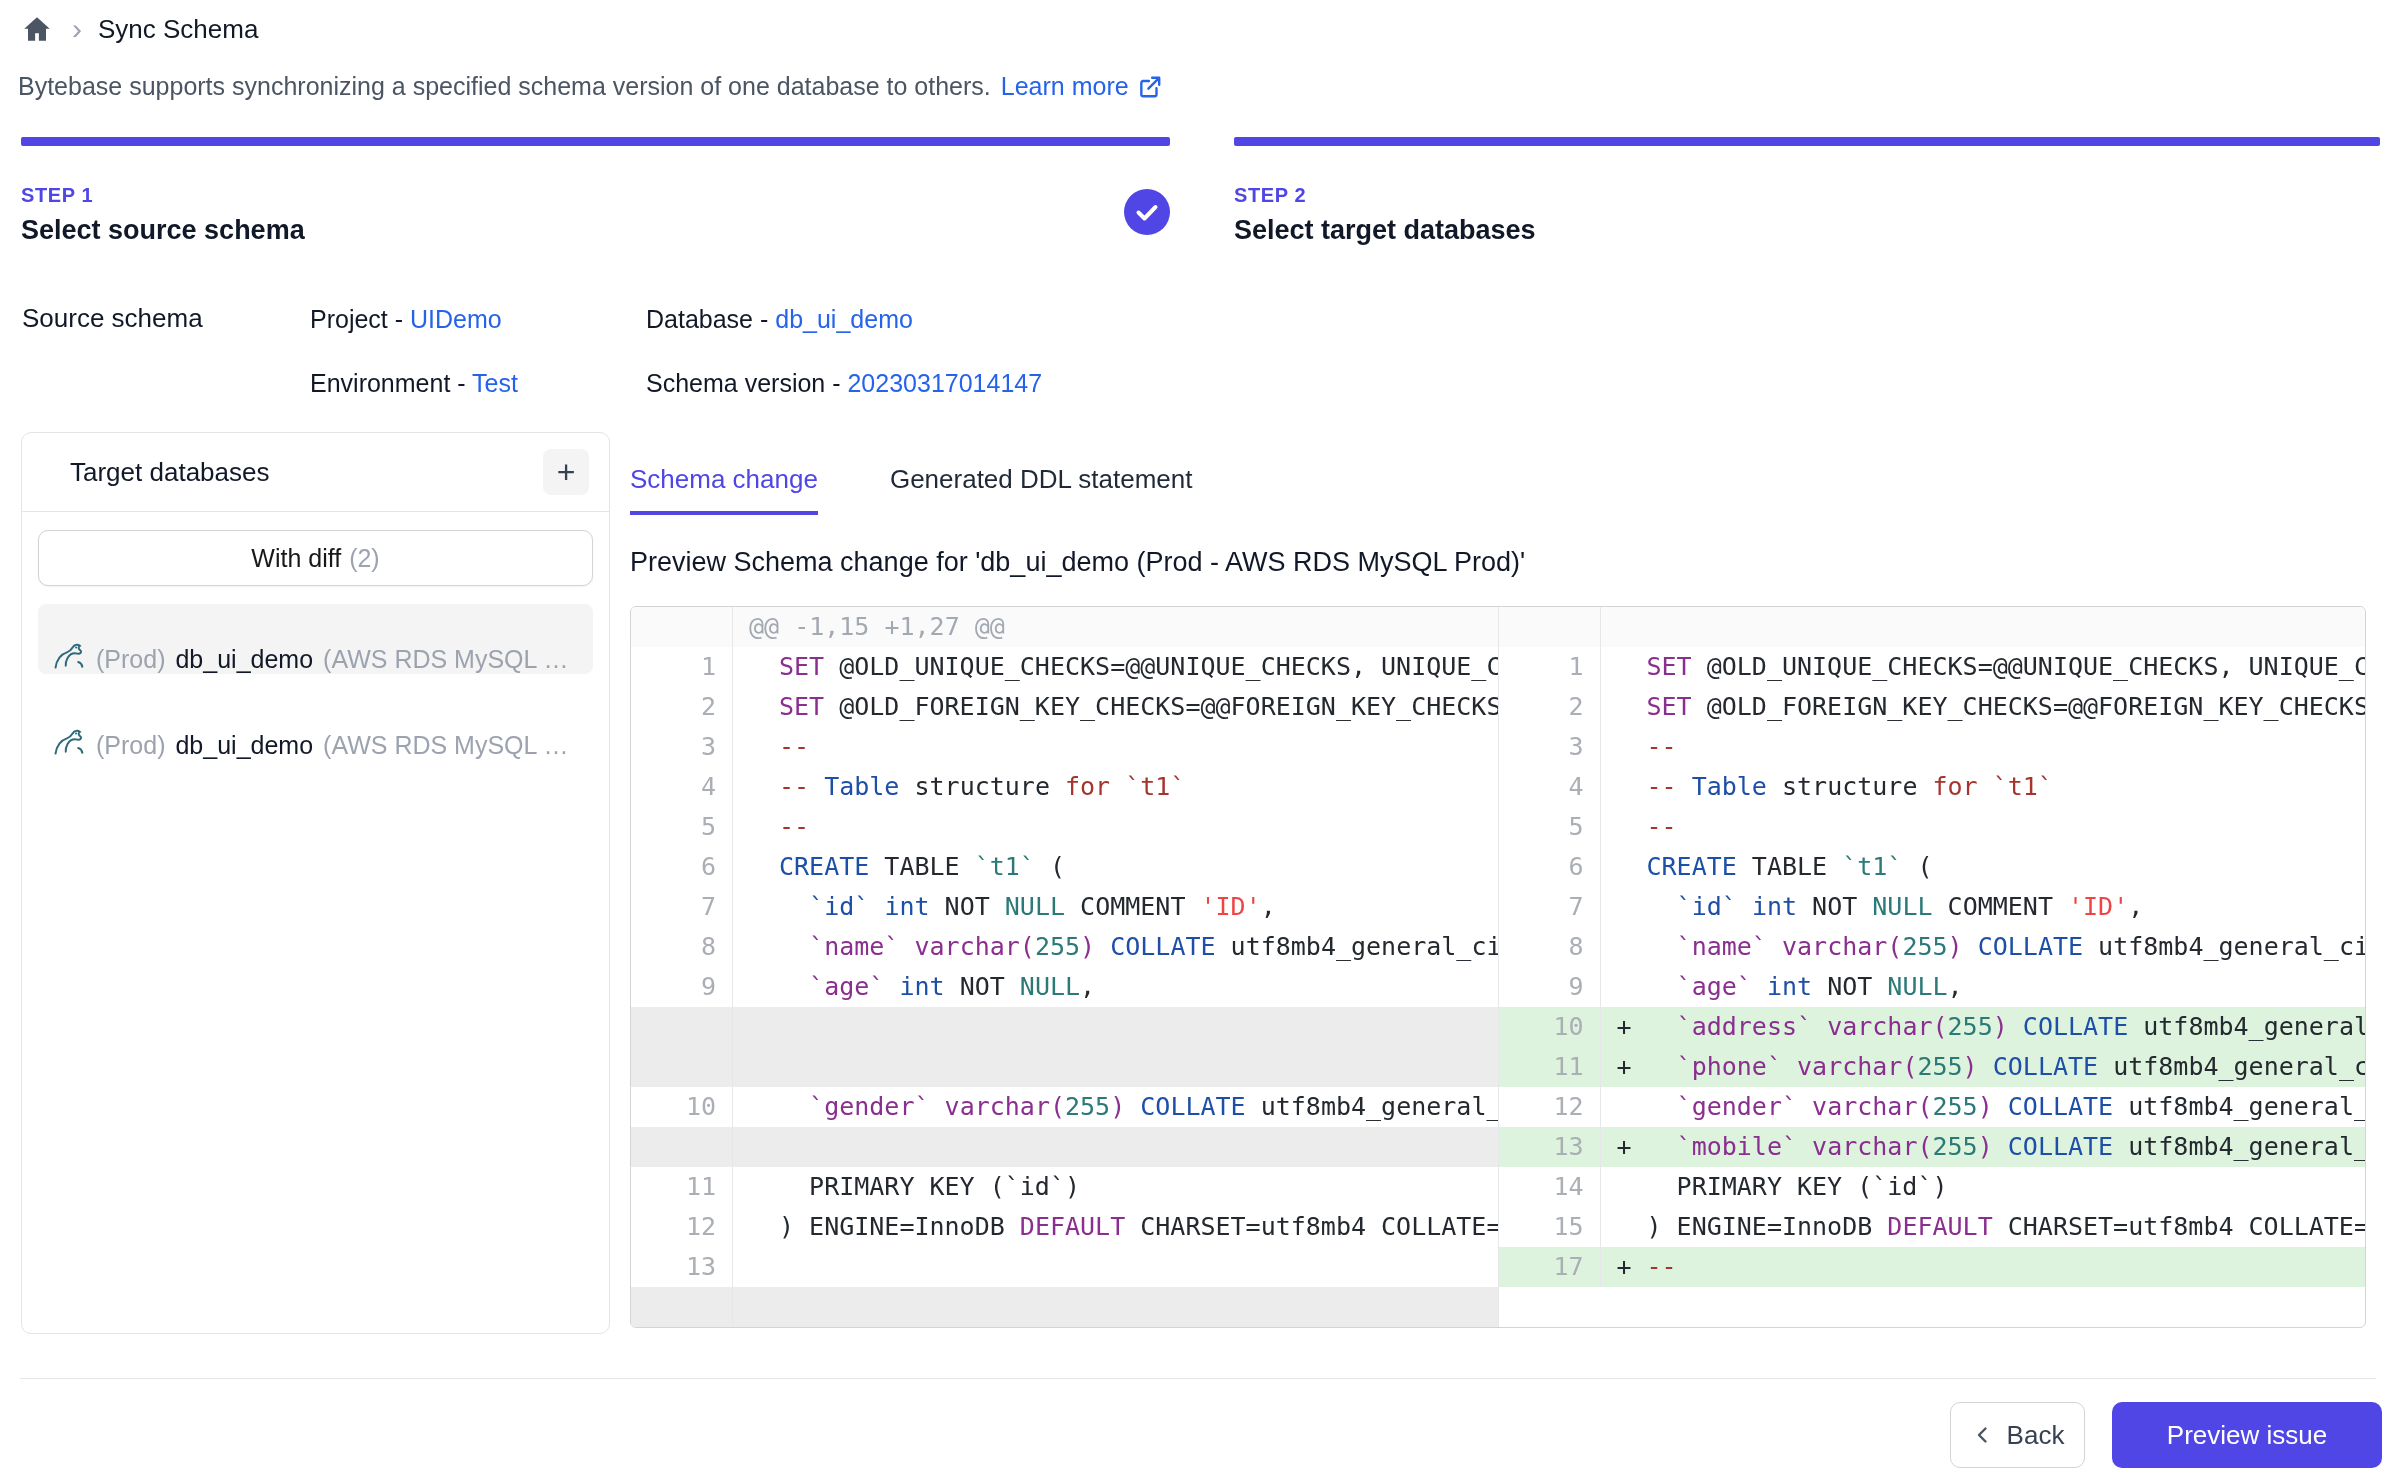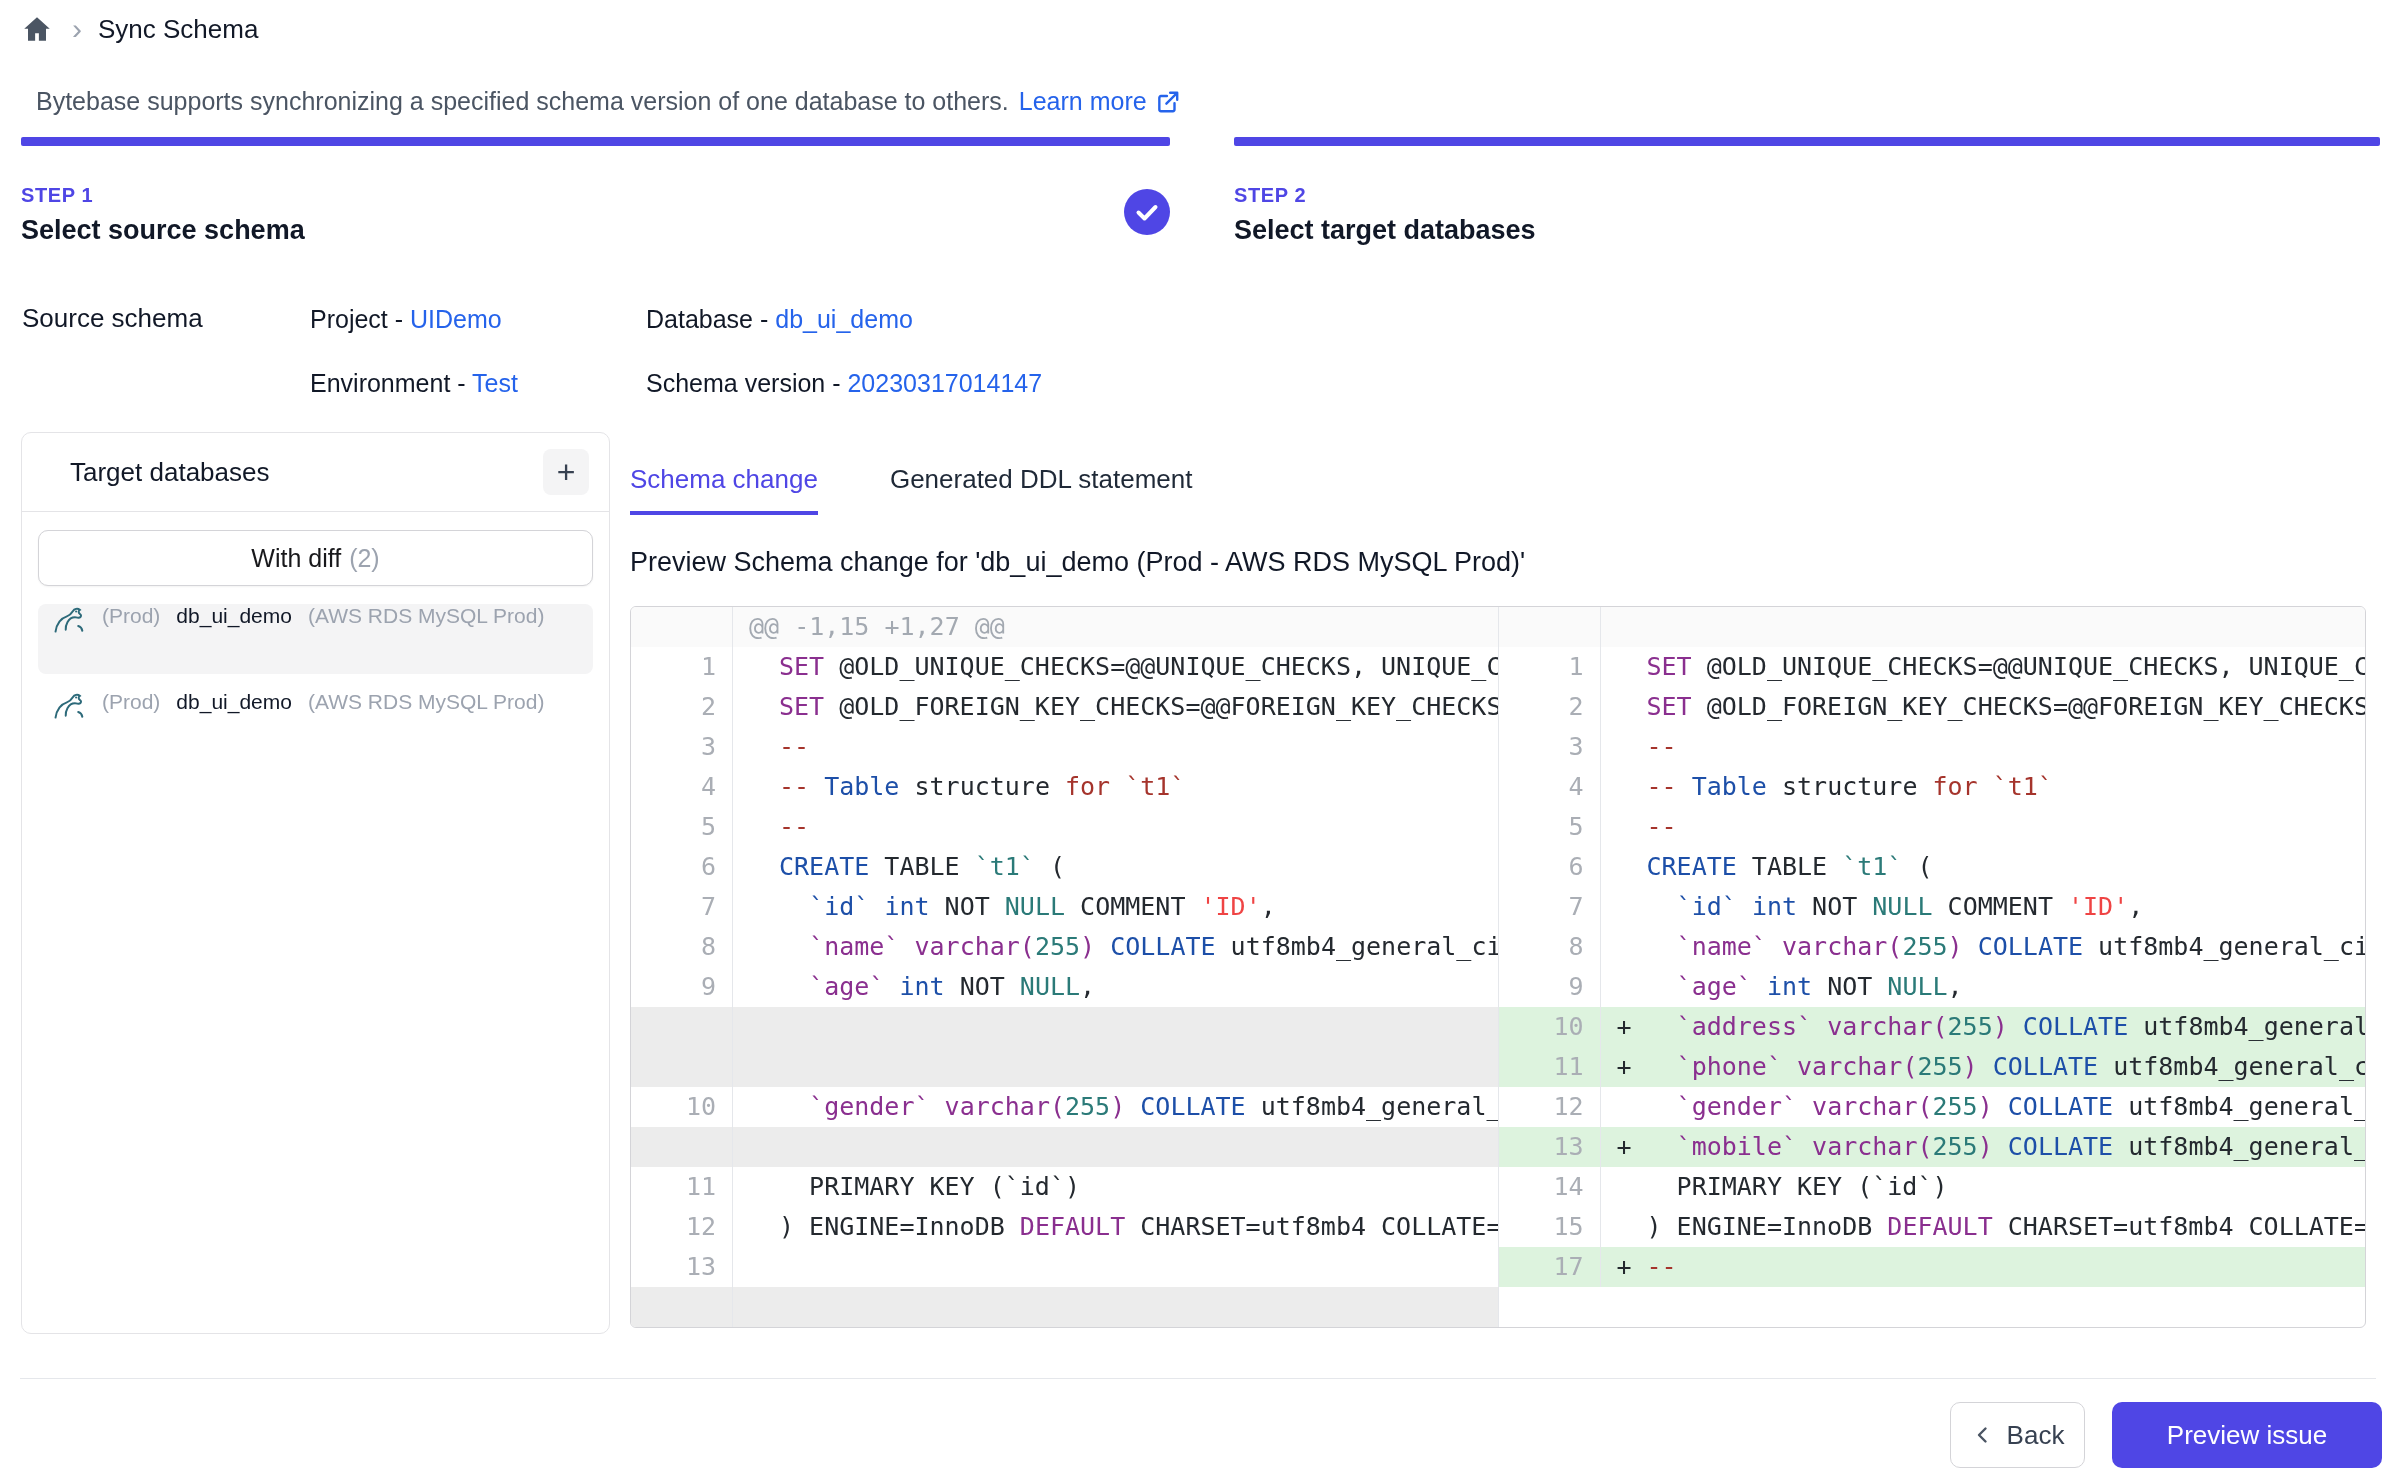--- a/index.html
+++ b/index.html
@@ -4,21 +4,21 @@
 <style>
   html,body{margin:0;padding:0;background:#fff;}
   .page{position:relative;width:2396px;height:1480px;background:#fff;overflow:hidden;
         font-family:"Liberation Sans",sans-serif;color:#111827;}
   
   .crumbs{position:absolute;left:22px;top:12px;display:flex;align-items:center;gap:16px;}
   .crumbs .home{width:34px;height:34px;display:flex;align-items:center;}
   .crumbs .sep{color:#9ca3af;font-size:30px;line-height:34px;}
   .crumbs .cur{font-size:26px;font-weight:500;color:#111827;}
   
-  .desc{position:absolute;left:36px;top:72px;font-size:25px;color:#4b5563;display:flex;gap:10px;margin-top:15px;}
+  .desc{position:absolute;left:18px;top:72px;font-size:25px;color:#4b5563;display:flex;gap:10px;}
   .desc a{color:#2563eb;text-decoration:none;display:inline-flex;align-items:center;gap:8px;cursor:pointer;}
   
   .steps{position:absolute;top:137px;left:0;width:100%;}
   .stepcol{position:absolute;top:0;}
   .stepcol .bar{height:9px;background:#4f46e5;border-radius:2px;}
   .stepcol .slabel{margin-top:38px;color:#4f46e5;font-size:20px;font-weight:700;letter-spacing:.6px;}
   .stepcol .stitle{margin-top:8px;font-size:27px;font-weight:600;color:#111827;}
   .stepcol .done{position:absolute;right:0;top:52px;width:46px;height:46px;}
   
   .src{position:absolute;left:22px;top:292px;font-size:25px;}
@@ -33,22 +33,22 @@
                 padding:16px 20px;border-bottom:1px solid #e4e4e7;}
   .panel .phead .ptitle{font-size:26px;font-weight:500;margin-left:28px;}
   .addbtn{width:46px;height:46px;border:none;background:#f4f4f5;border-radius:8px;font-size:32px;
           color:#374151;line-height:44px;text-align:center;cursor:pointer;padding:0;}
   .seg{display:flex;margin:18px 16px;background:#f4f4f5;border-radius:10px;height:56px;}
   .seg .opt{flex:1;display:flex;align-items:center;justify-content:center;font-size:25px;gap:8px;
             color:#18181b;border-radius:10px;cursor:pointer;border:1px solid transparent;box-sizing:border-box;}
   .seg .opt .cnt{color:#9ca3af;}
   .seg .opt.active{background:#fff;border:1px solid #d4d4d8;box-shadow:0 1px 2px rgba(0,0,0,.05);}
   .dblist{margin:12px 16px;}
-  .dbitem{display:flex;align-items:flex-start;gap:16px;height:70px;padding:0 14px;border-radius:8px;
-          font-size:21px;cursor:pointer;margin-bottom:16px;}
+  .dbitem{display:flex;align-items:flex-end;gap:10px;height:70px;padding:0 14px;border-radius:8px;
+          font-size:25px;cursor:pointer;margin-bottom:16px;}
   .dbitem.selected{background:#f4f4f5;}
   .dbitem .env,.dbitem .inst{color:#9ca3af;}
   .dbitem .name{color:#111827;font-weight:500;white-space:nowrap;}
   .dbitem .env{white-space:nowrap;}
   .dbitem .inst{flex:1;min-width:0;overflow:hidden;text-overflow:ellipsis;white-space:nowrap;}
   .dbicon{flex:0 0 34px;height:34px;}
   
   .preview{position:absolute;left:630px;top:432px;right:30px;}
   .tabs{display:flex;gap:72px;margin-top:32px;}
   .tab{font-size:26px;padding-bottom:16px;cursor:pointer;color:#1f2937;}

